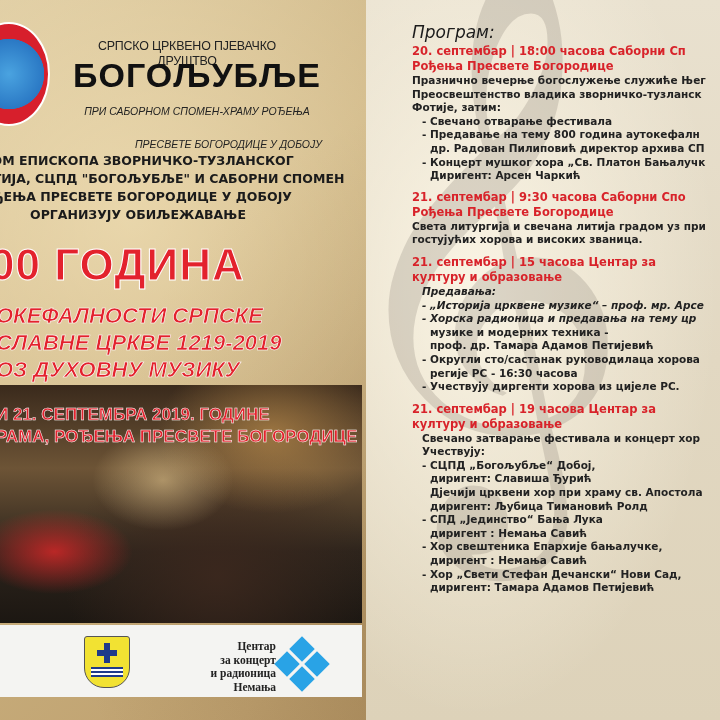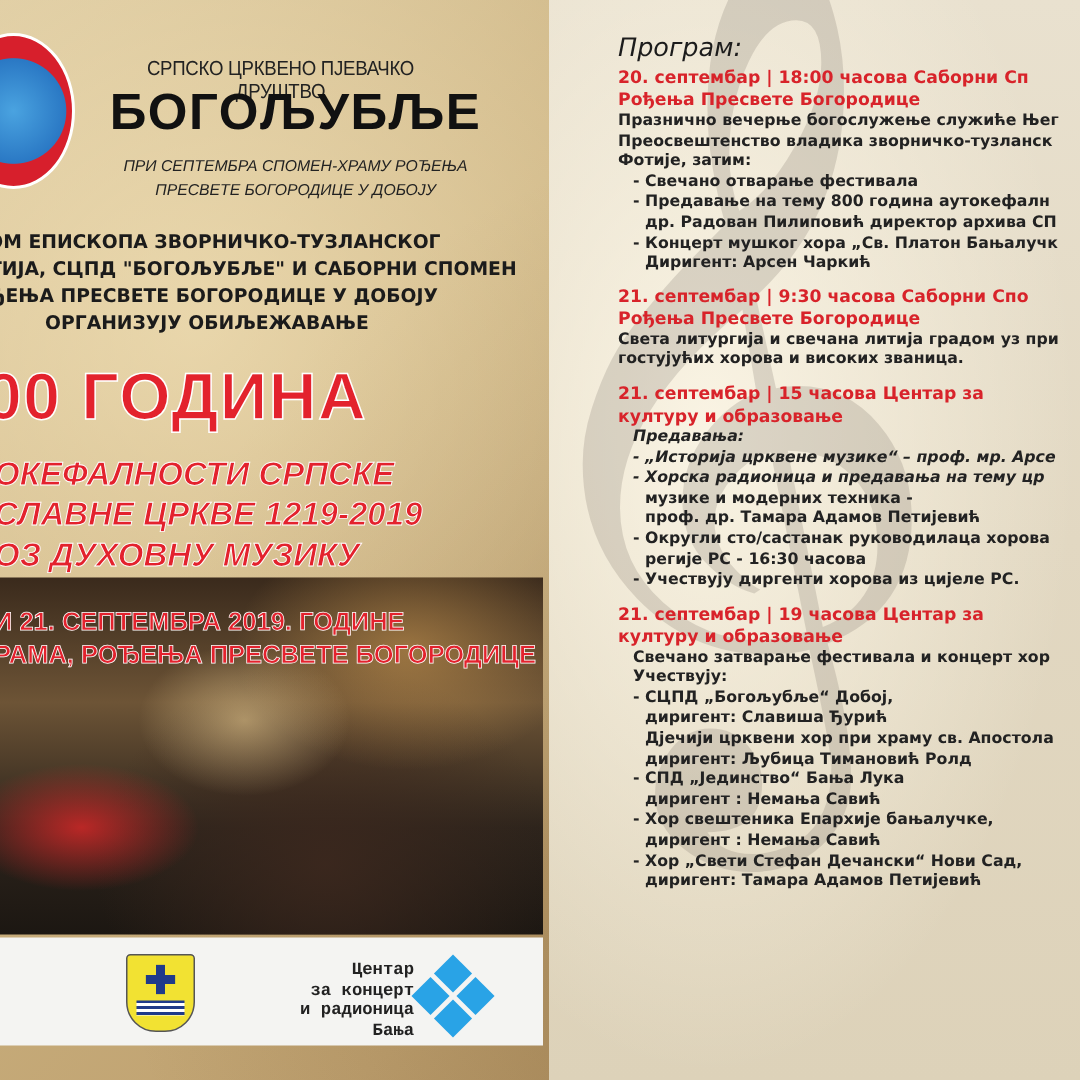--- a/index.html
+++ b/index.html
@@ -29,21 +29,21 @@
     }
     .org-name {
       position: absolute; left: 62px; top: 56px; width: 270px; text-align: center;
       font-family: "Liberation Sans", sans-serif; font-weight: bold; font-size: 34px; color: #111; letter-spacing: 1px;
     }
     .org-line2, .org-line3 {
       position: absolute; left: 72px; width: 250px; text-align: center;
       font-family: "Liberation Sans", sans-serif; font-style: italic; font-size: 10.5px; color: #222;
     }
     .org-line2 { top: 105px; }
-    .org-line3 { top: 121px; }
+    .org-line3 { top: 138px; text-align: right; }
     .blessing {
       position: absolute; left: -18px; top: 152px; width: 340px;
       font-family: "DejaVu Sans", sans-serif; font-weight: bold; font-size: 12.5px; line-height: 18px; color: #1b1b1b;
     }
     .blessing div { white-space: nowrap; }
     .blessing .c { padding-left: 48px; }
     .big-title {
       position: absolute; left: -10px; top: 240px; white-space: nowrap;
       font-family: "Liberation Sans", sans-serif; font-weight: bold; font-size: 44px; color: #e3222d;
       -webkit-text-stroke: 1px #fff; letter-spacing: 1px;
@@ -79,21 +79,21 @@
     .coat .cross {
       position: absolute; left: 12px; top: 6px; width: 20px; height: 20px; background: #1f3a8a;
       clip-path: polygon(35% 0,65% 0,65% 35%,100% 35%,100% 65%,65% 65%,65% 100%,35% 100%,35% 65%,0 65%,0 35%,35% 35%);
     }
     .coat .stripes {
       position: absolute; left: 6px; top: 30px; width: 32px; height: 10px;
       background: repeating-linear-gradient(180deg, #1f3a8a 0 2px, #fff 2px 4px);
     }
     .center-logo-text {
       position: absolute; left: 180px; top: 640px; width: 96px; text-align: right;
-      font-family: Liberation Mono, monospace; font-weight: bold; font-size: 11.5px; line-height: 13.5px; color: #222;
+      font-family: Liberation Serif, serif; font-weight: bold; font-size: 11.5px; line-height: 13.5px; color: #222;
     }
     .diamond-logo { position: absolute; left: 278px; top: 640px; width: 48px; height: 48px; }
     .diamond-logo span {
       position: absolute; width: 18px; height: 18px; background: #29a3e6; transform: rotate(45deg);
     }
     
     .right {
       position: absolute; left: 366px; top: 0; width: 354px; height: 720px;
       background:
         radial-gradient(ellipse at 30% 40%, rgba(255,250,235,0.8), rgba(0,0,0,0) 70%),
@@ -123,21 +123,21 @@
   </style>
 </head>
 <body>
 
 <div class="poster">
 
   <div class="left">
     <div class="logo-circle"></div>
     <div class="org-line1">СРПСКО ЦРКВЕНО ПЈЕВАЧКО ДРУШТВО</div>
     <div class="org-name">БОГОЉУБЉЕ</div>
-    <div class="org-line2">ПРИ СЕПТЕМБРА СПОМЕН-ХРАМУ РОЂЕЊА</div>
+    <div class="org-line2">ПРИ САБОРНОМ СПОМЕН-ХРАМУ РОЂЕЊА</div>
     <div class="org-line3">ПРЕСВЕТЕ БОГОРОДИЦЕ У ДОБОЈУ</div>
 
     <div class="blessing">
       <div>ВОМ  ЕПИСКОПА ЗВОРНИЧКО-ТУЗЛАНСКОГ</div>
       <div>ОТИЈА, СЦПД "БОГОЉУБЉЕ" И САБОРНИ СПОМЕН</div>
       <div>ОЂЕЊА ПРЕСВЕТЕ БОГОРОДИЦЕ У ДОБОЈУ</div>
       <div class="c">ОРГАНИЗУЈУ ОБИЉЕЖАВАЊЕ</div>
     </div>
 
     <div class="big-title">00 ГОДИНА</div>
@@ -155,21 +155,21 @@
 
     <div class="logo-strip"></div>
     <div class="coat">
       <div class="cross"></div>
       <div class="stripes"></div>
     </div>
     <div class="center-logo-text">
       <div>Центар</div>
       <div>за концерт</div>
       <div>и радионица</div>
-      <div>Бања</div>
+      <div>Немања</div>
     </div>
     <div class="diamond-logo">
       <span style="left:15px;top:0"></span>
       <span style="left:0;top:15px"></span>
       <span style="left:30px;top:15px"></span>
       <span style="left:15px;top:30px"></span>
     </div>
   </div>
 
   <div class="right">

